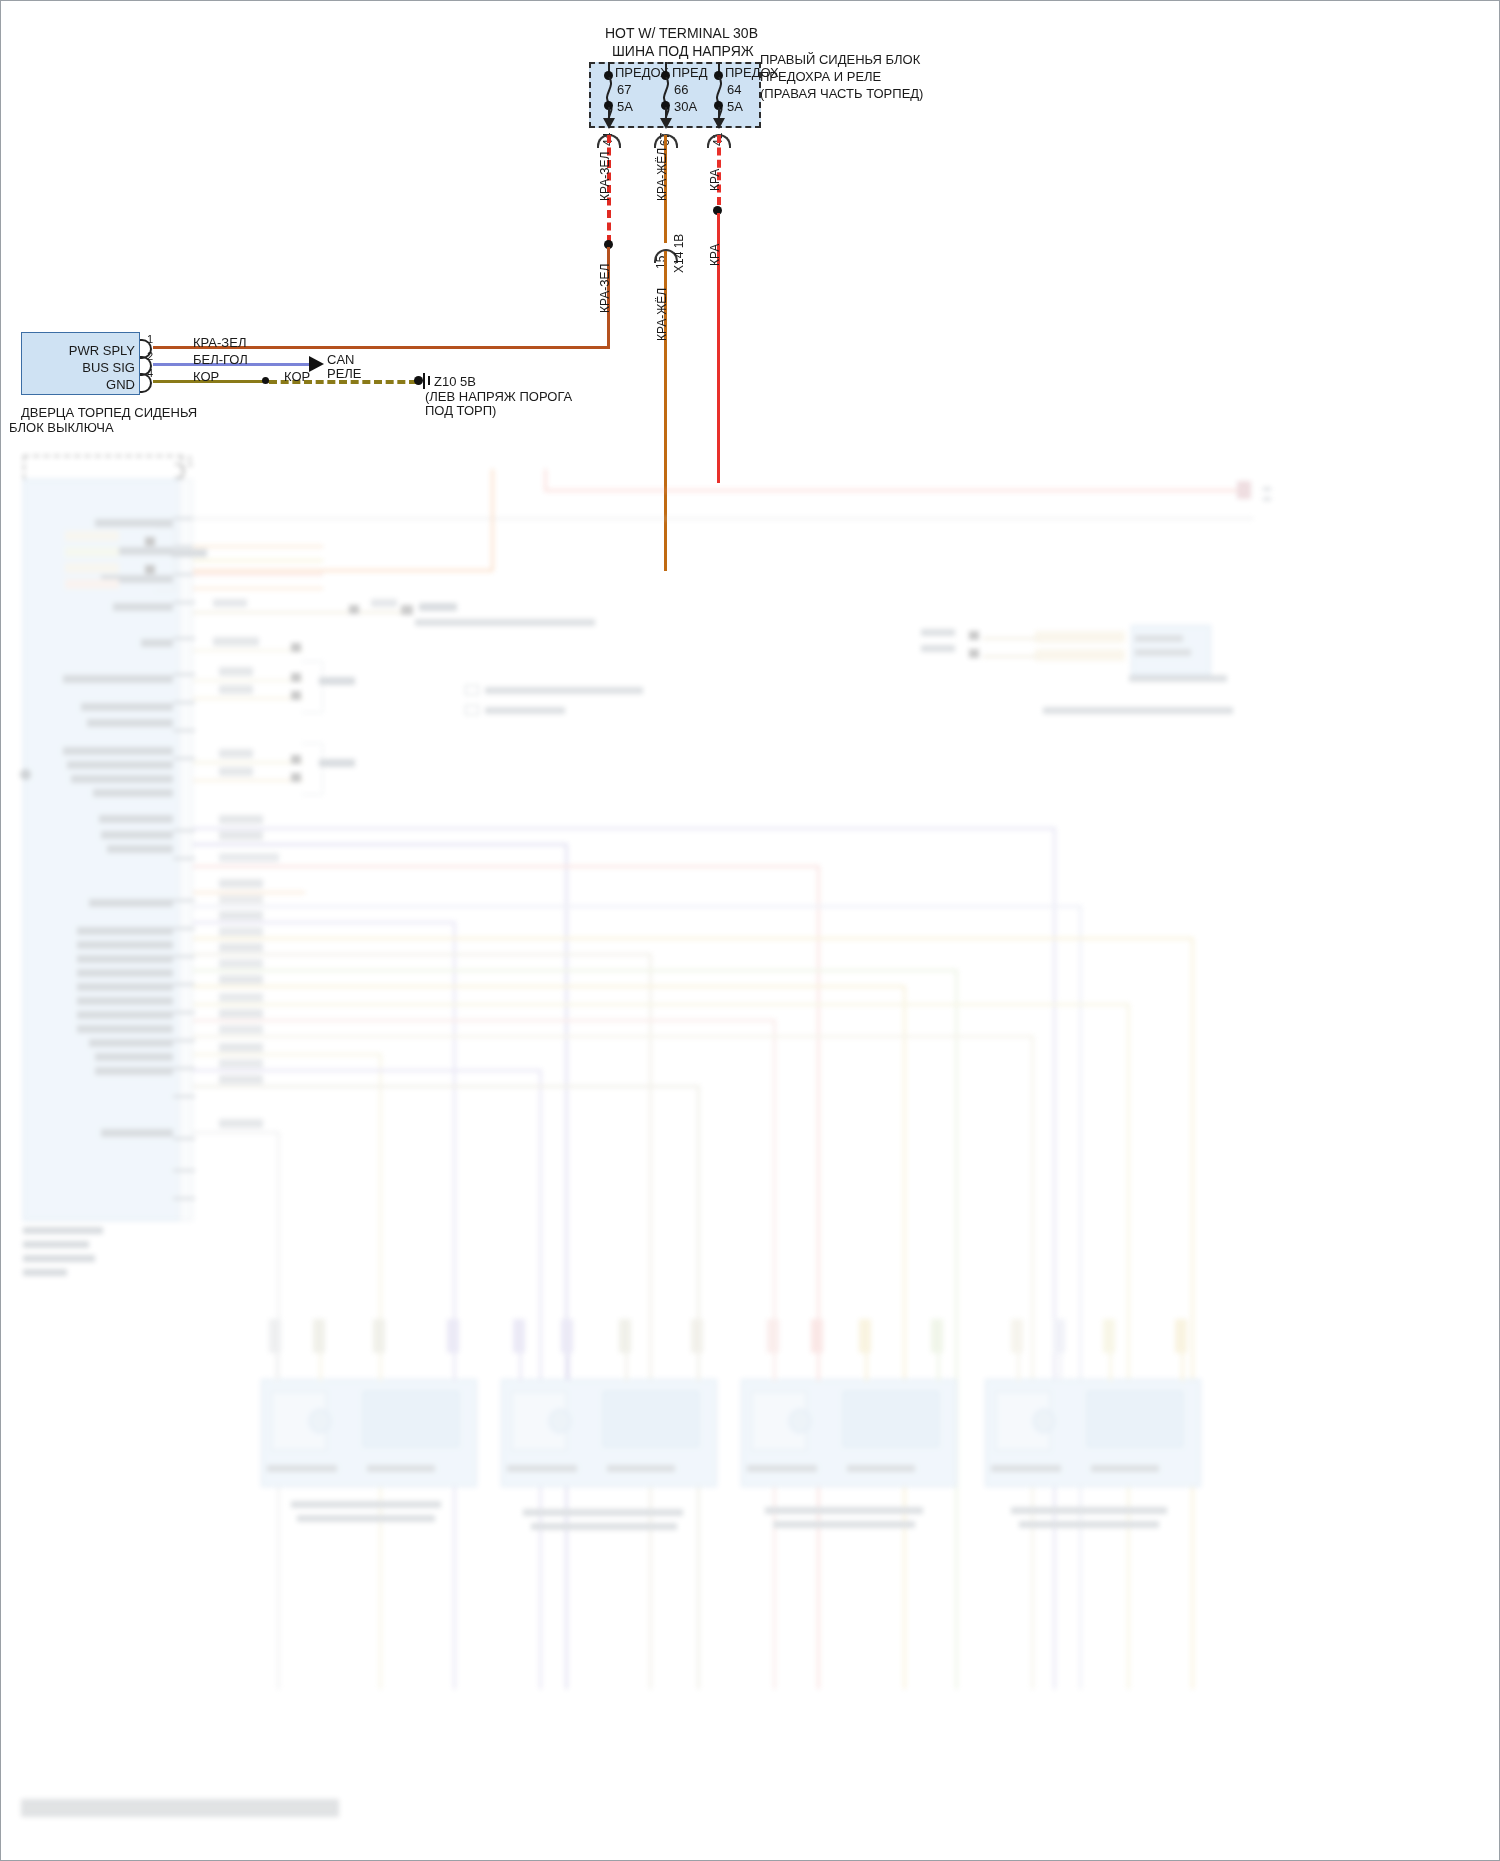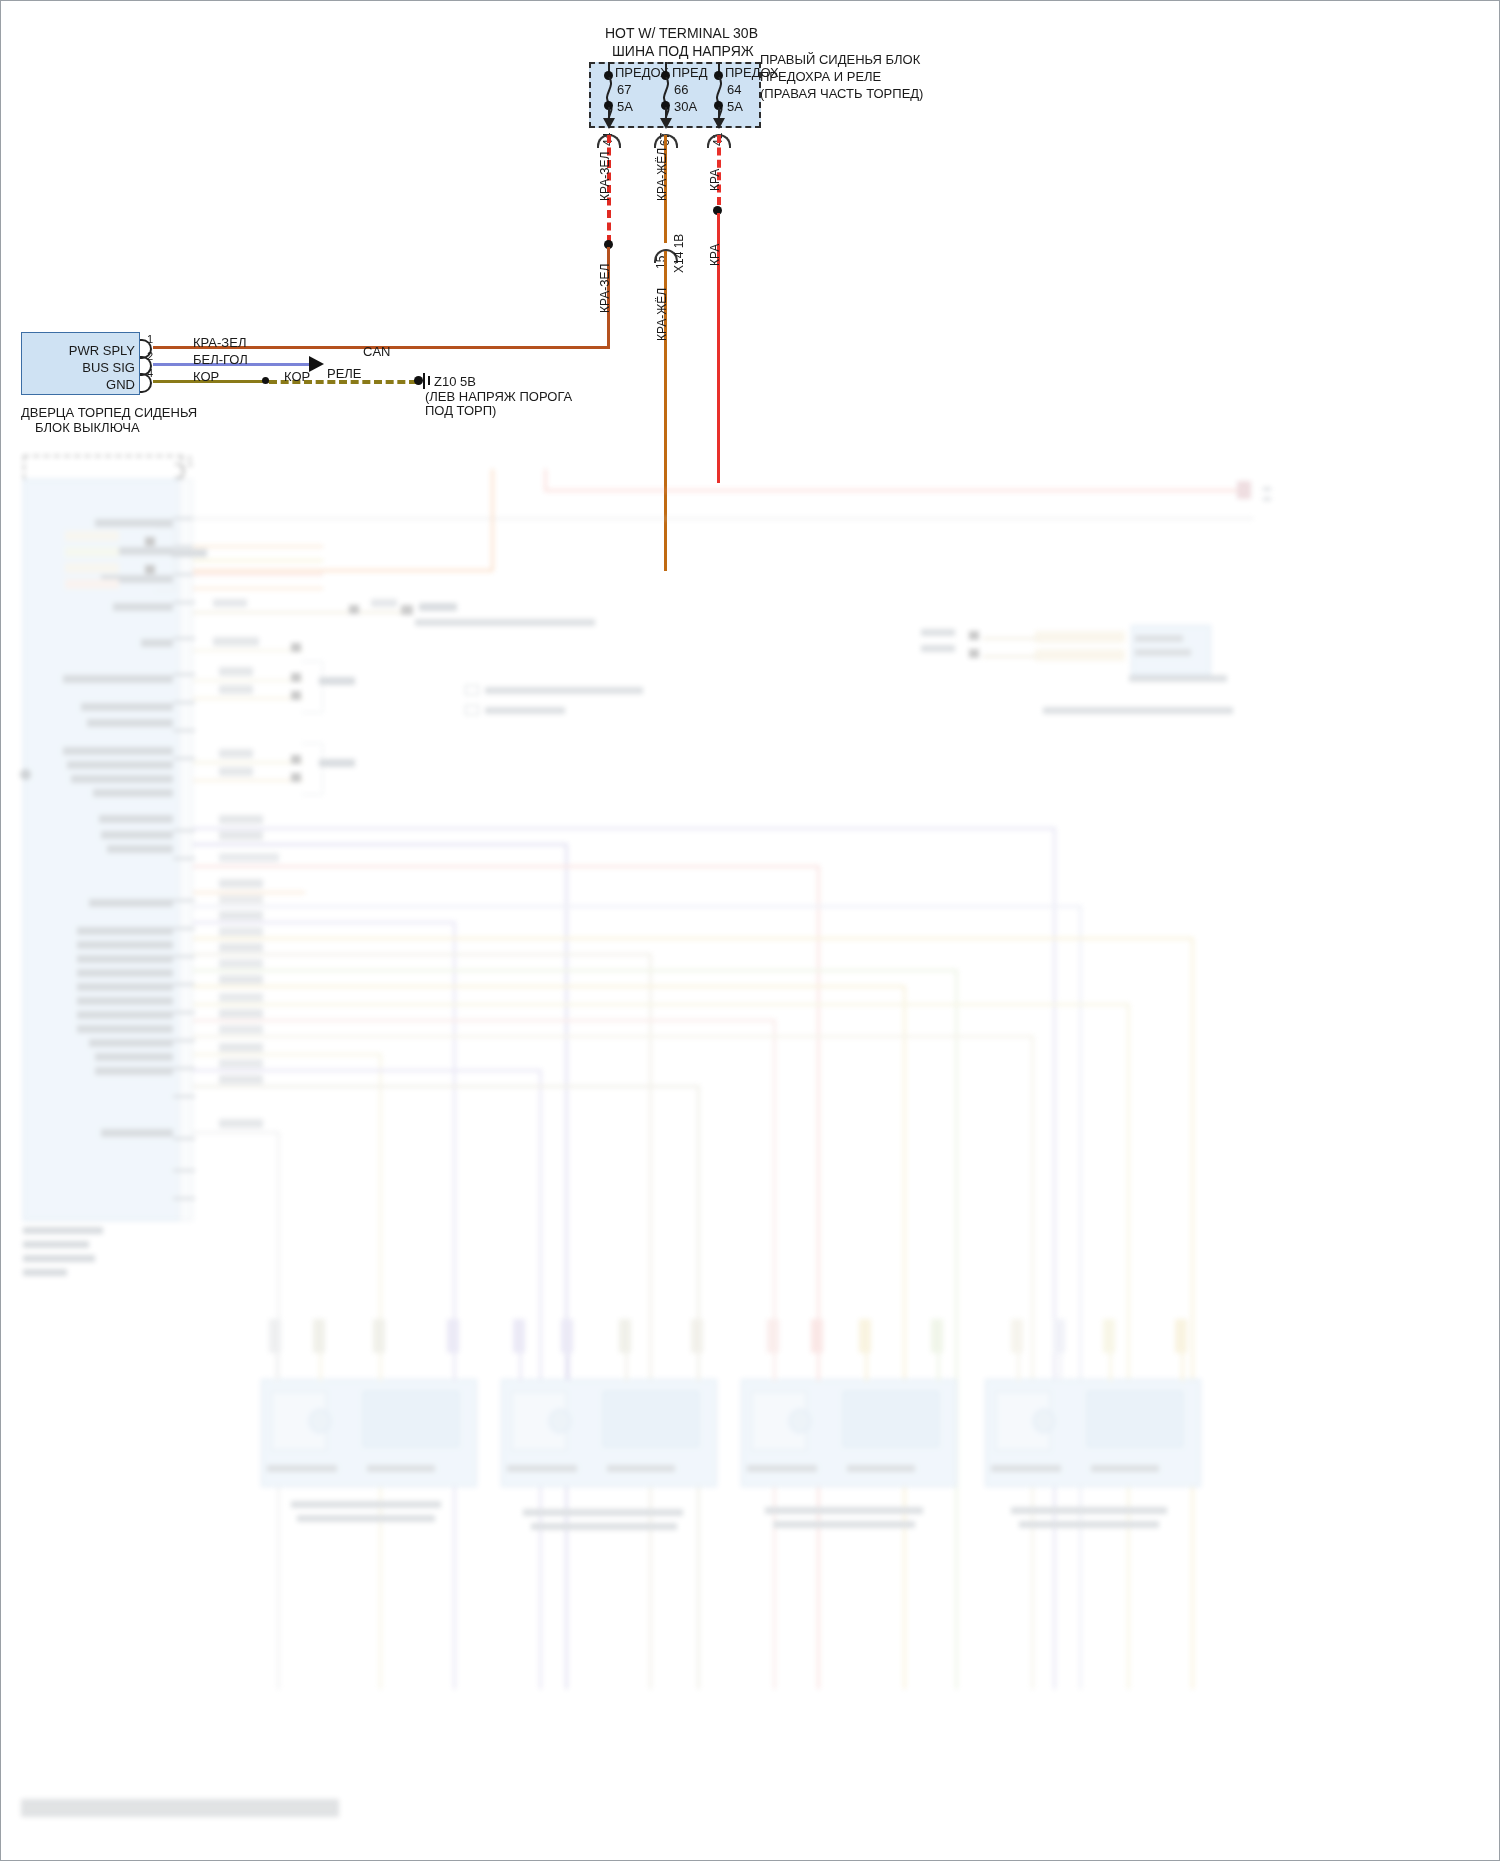--- a/index.html
+++ b/index.html
@@ -153,38 +153,38 @@
 
   <div class="t xs" style="left:146px;top:332px;">1</div>
   <div class="t xs" style="left:146px;top:349px;">2</div>
   <div class="t xs" style="left:146px;top:366px;">4</div>
 
   <div class="t sm" style="left:192px;top:334px;">КРА-ЗЕЛ</div>
 
   <div class="wire h" style="left:152px;top:362px;width:157px;border-color:#7b84d8;"></div>
   <div class="arrowrt" style="left:308px;top:355px;"></div>
   <div class="t sm" style="left:192px;top:351px;">БЕЛ-ГОЛ</div>
-  <div class="t sm" style="left:326px;top:343px;margin-left:36px;">CAN</div>
+  <div class="t sm" style="left:326px;top:351px;">CAN</div>
   <div class="t sm" style="left:326px;top:365px;">РЕЛЕ</div>
 
   <div class="wire h" style="left:152px;top:379px;width:116px;border-color:#8a7a18;"></div>
   <div class="dot sm" style="left:261px;top:376px;"></div>
   <div class="wire dash-h" style="left:268px;top:379px;width:148px;border-color:#8a7a18;"></div>
   <div class="t sm" style="left:192px;top:368px;">КОР</div>
   <div class="t sm" style="left:283px;top:368px;">КОР</div>
 
   <div class="dot" style="left:413px;top:375px;"></div>
   <div class="gnd" style="left:422px;top:372px;"></div>
   <div class="gnd2" style="left:427px;top:375px;"></div>
   <div class="t sm" style="left:433px;top:373px;">Z10 5B</div>
   <div class="t sm" style="left:424px;top:388px;">(ЛЕВ НАПРЯЖ ПОРОГА</div>
   <div class="t sm" style="left:424px;top:402px;">ПОД ТОРП)</div>
 
   <div class="t sm" style="left:20px;top:404px;">ДВЕРЦА ТОРПЕД СИДЕНЬЯ</div>
-  <div class="t sm" style="left:34px;top:419px;">БЛОК ВЫКЛЮЧА</div>
+  <div class="t sm" style="left:8px;top:419px;">БЛОК ВЫКЛЮЧА</div>
 
   <div id="faded">
 
     <div class="fb" style="left:0px;top:-14px;width:160px;height:34px;border:2px dashed #2d2d2d;border-bottom:none;"></div>
     <div class="fb" style="left:0px;top:10px;width:160px;height:742px;background:#cfe2f3;border:1px solid #7ea8cf;"></div>
 
     <div class="fb" style="left:156px;top:10px;width:14px;height:742px;background:#eef3f8;border:1px solid #b9c7d4;"></div>
 
     <div class="fb" style="left:150px;top:48px;width:22px;height:3px;background:#8d99a6;"></div>
     <div class="fb" style="left:150px;top:76px;width:22px;height:3px;background:#8d99a6;"></div>

